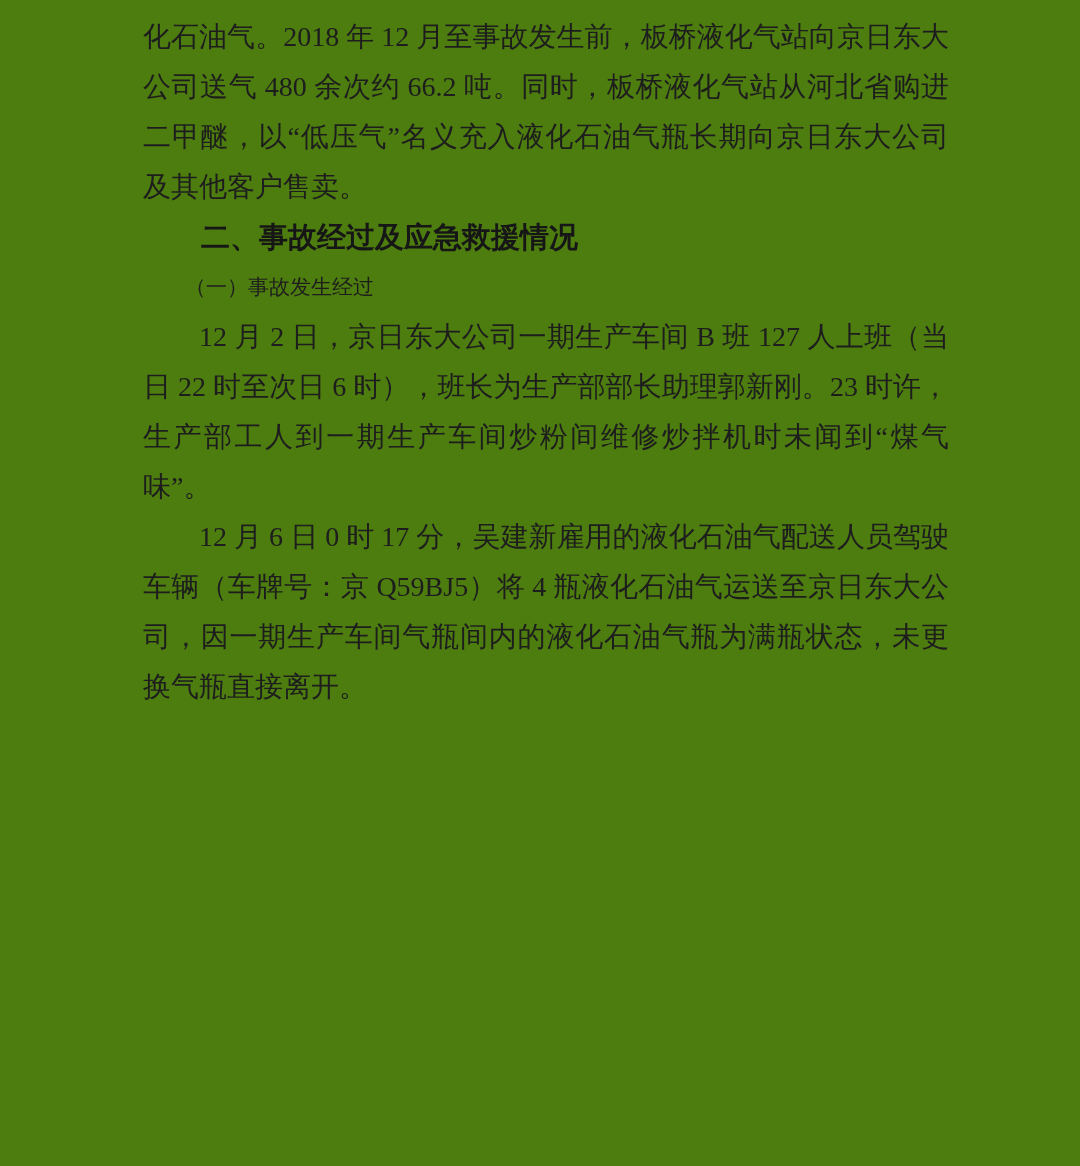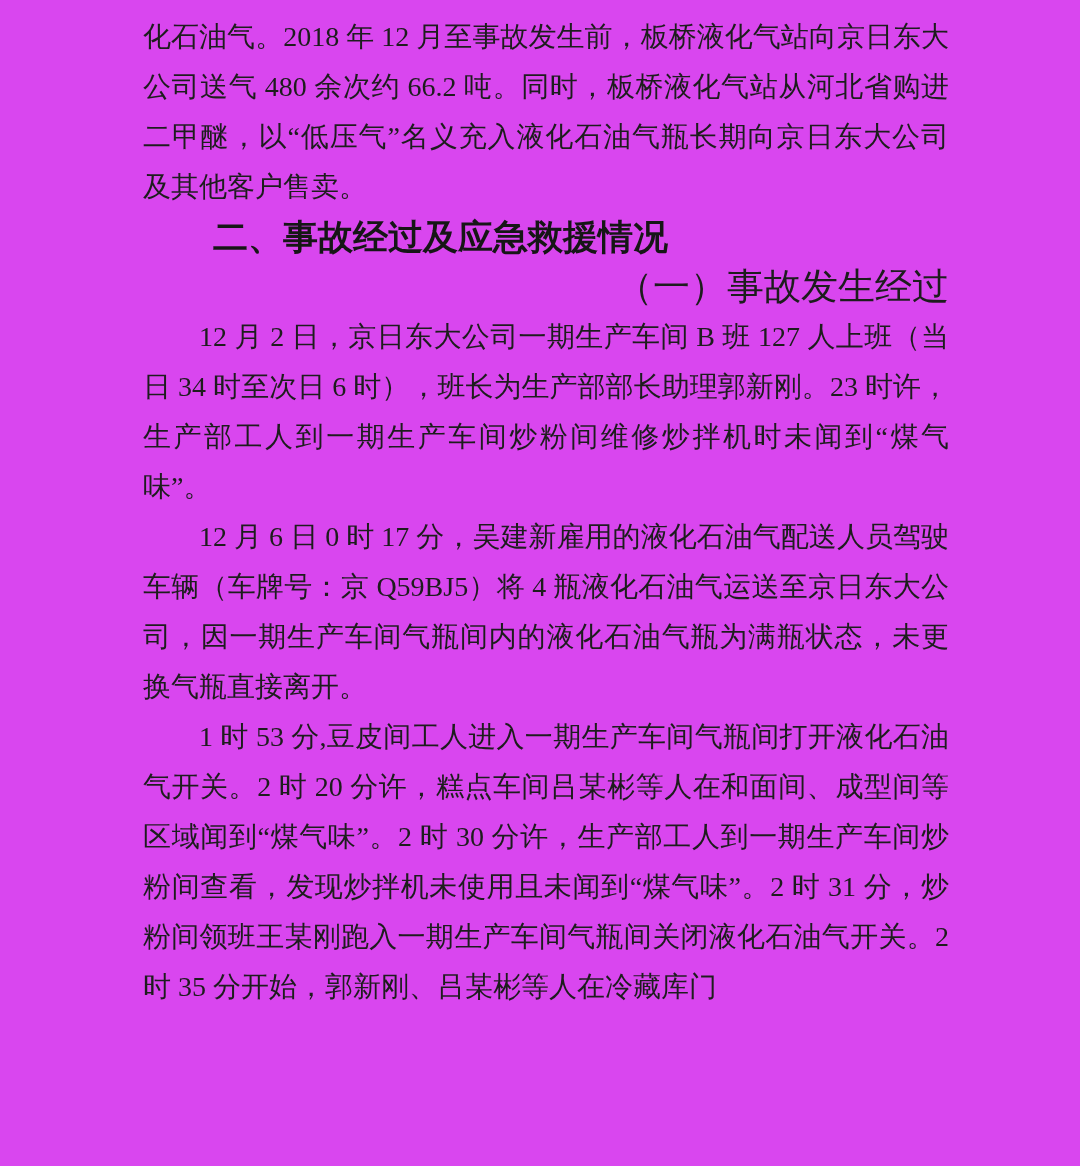--- a/index.html
+++ b/index.html
@@ -10,21 +10,21 @@
   }
   body {
     width: 1080px;
     height: 1166px;
     position: relative;
     overflow: hidden;
   }
   .page {
     position: absolute;
     inset: 0;
-    background: #d946ef;
+    background: #4d7c0f;
   }
   .doc {
     position: absolute;
     left: 143px;
     top: 12px;
     width: 806px;
     font-family: "Liberation Serif", "DejaVu Serif", serif;
     font-size: 28px;
     line-height: 50px;
     color: #1d1d1d;
@@ -36,41 +36,40 @@
   }
   .doc p {
     text-indent: 2em;
   }
   .doc p.continuation {
     text-indent: 0;
   }
   .section-heading {
     font-family: "Liberation Sans", "DejaVu Sans", sans-serif;
     font-weight: 700;
-    font-size: 35px;
+    font-size: 29px;
     line-height: 50px;
     text-indent: 2em;
     text-align: left;
     color: #161616;
   }
   .subsection-heading {
     font-family: "Liberation Serif", "DejaVu Serif", serif;
     font-weight: 400;
-    font-size: 37px;
+    font-size: 21px;
     line-height: 50px;
     text-indent: 2em;
-    text-align: right;
+    text-align: left;
     color: #1d1d1d;
   }
 </style>
 </head>
 <body>
 
 <div class="page">
   <div class="doc">
     <p class="continuation">化石油气。2018 年 12 月至事故发生前，板桥液化气站向京日东大公司送气 480 余次约 66.2 吨。同时，板桥液化气站从河北省购进二甲醚，以“低压气”名义充入液化石油气瓶长期向京日东大公司及其他客户售卖。</p>
     <h2 class="section-heading">二、事故经过及应急救援情况</h2>
     <h3 class="subsection-heading">（一）事故发生经过</h3>
-    <p>12 月 2 日，京日东大公司一期生产车间 B 班 127 人上班（当日 34 时至次日 6 时），班长为生产部部长助理郭新刚。23 时许，生产部工人到一期生产车间炒粉间维修炒拌机时未闻到“煤气味”。</p>
+    <p>12 月 2 日，京日东大公司一期生产车间 B 班 127 人上班（当日 22 时至次日 6 时），班长为生产部部长助理郭新刚。23 时许，生产部工人到一期生产车间炒粉间维修炒拌机时未闻到“煤气味”。</p>
     <p>12 月 6 日 0 时 17 分，吴建新雇用的液化石油气配送人员驾驶车辆（车牌号：京 Q59BJ5）将 4 瓶液化石油气运送至京日东大公司，因一期生产车间气瓶间内的液化石油气瓶为满瓶状态，未更换气瓶直接离开。</p>
-    <p>1 时 53 分,豆皮间工人进入一期生产车间气瓶间打开液化石油气开关。2 时 20 分许，糕点车间吕某彬等人在和面间、成型间等区域闻到“煤气味”。2 时 30 分许，生产部工人到一期生产车间炒粉间查看，发现炒拌机未使用且未闻到“煤气味”。2 时 31 分，炒粉间领班王某刚跑入一期生产车间气瓶间关闭液化石油气开关。2 时 35 分开始，郭新刚、吕某彬等人在冷藏库门</p>
   </div>
 </div>
 
 </body></html>

